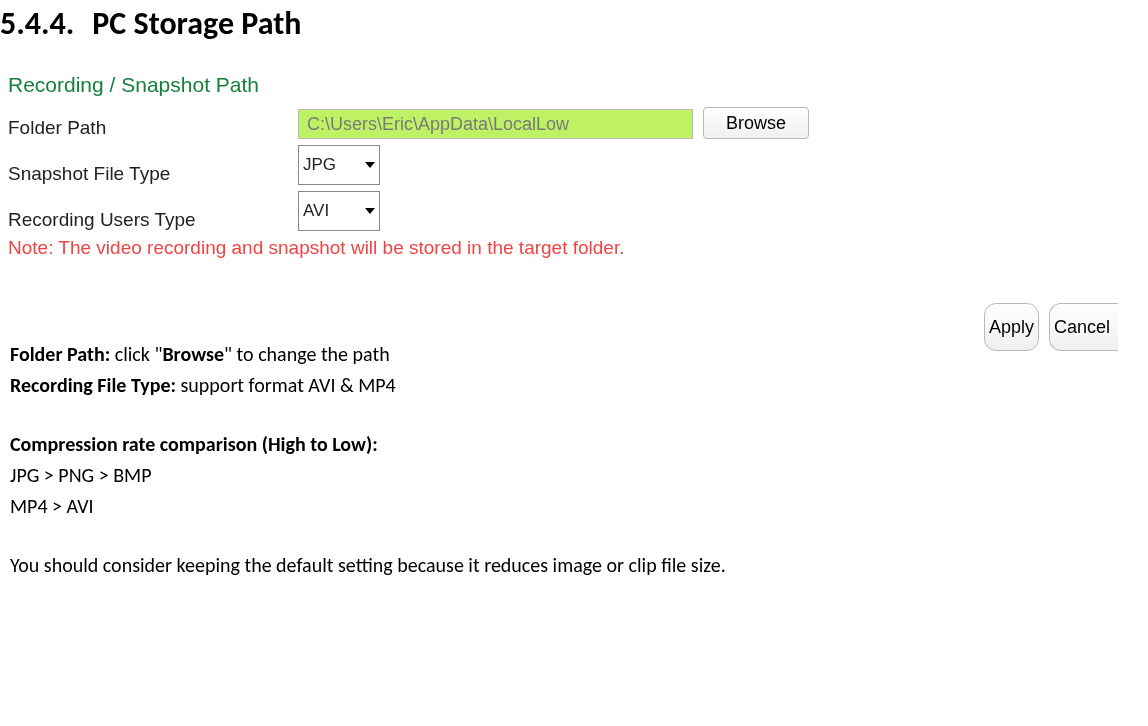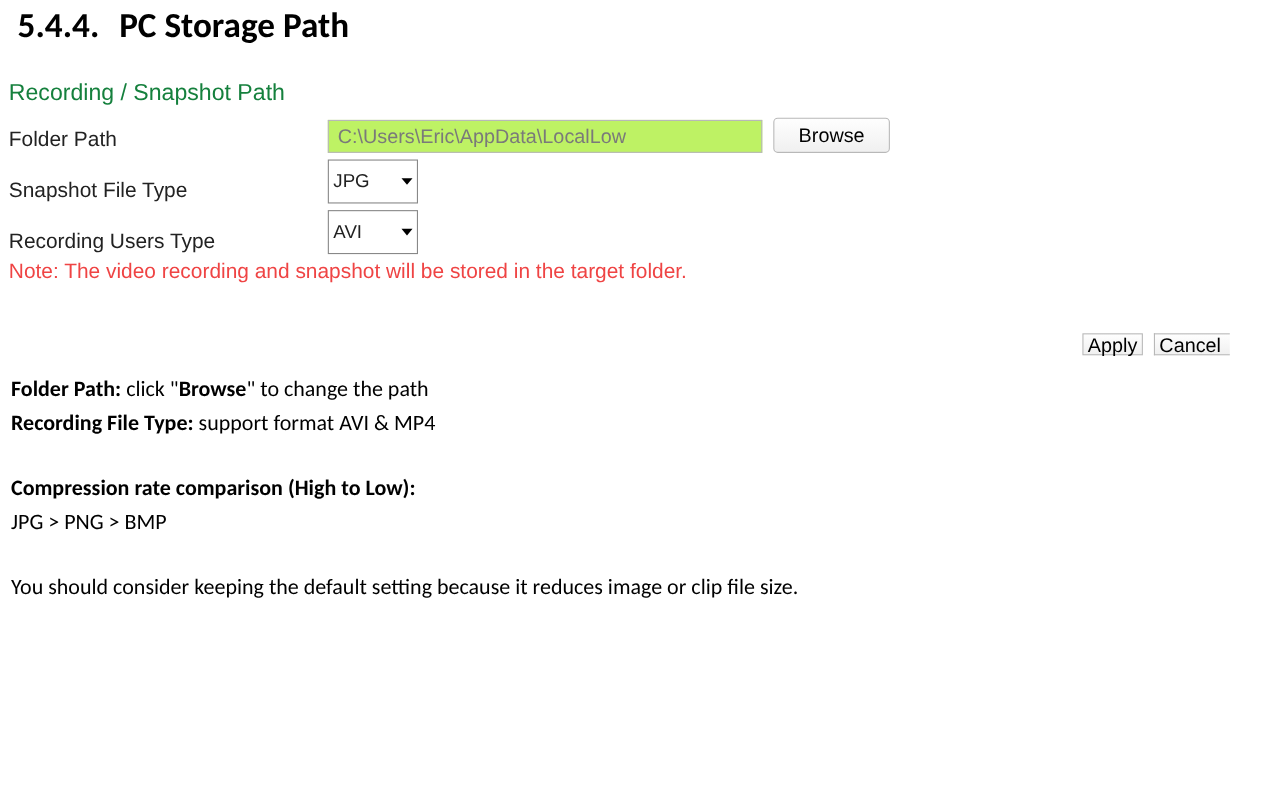--- a/index.html
+++ b/index.html
@@ -9,21 +9,21 @@
       color: #000;
       width: 1148px;
       height: 726px;
       padding: 0;
     }
     .section-heading {
       font-size: 32px;
       font-weight: bold;
       padding: 4px 0 20px 0;
     }
-    .section-number { display: inline-block; margin-right: 18px; margin-left: 16px; }
+    .section-number { display: inline-block; margin-right: 18px; }
     .screenshot-box {
       margin: 10px 0 10px 8px;
       width: 1110px;
       position: relative;
     }
     .panel-title {
       font-size: 21px;
       font-family: Arial, sans-serif;
       color: #15803d;
       margin-bottom: 10px;
@@ -87,24 +87,24 @@
       margin-top: 6px;
     }
     .action-buttons {
       position: absolute;
       right: 0;
       top: 230px;
       display: flex;
       gap: 10px;
     }
     .action-btn {
-      height: 20px;
+      height: 48px;
       padding: 0 4px;
       border: 1px solid #b8b8b8;
-      border-radius: 0;
+      border-radius: 12px;
       background: linear-gradient(#fefefe, #f0f0f0);
       font-size: 18px;
       font-family: Arial, sans-serif;
       cursor: pointer;
     }
     .cancel-btn {
       border-right: none;
       border-top-right-radius: 0;
       border-bottom-right-radius: 0;
       padding-right: 8px;
@@ -161,15 +161,16 @@
     <p>
       <b>Folder Path:</b><span> click "</span><b>Browse</b><span>" to change the path</span>
     </p>
     <p>
       <b>Recording File Type:</b><span> support format AVI &amp; MP4</span>
     </p>
     <p class="para-gap">
       <b>Compression rate comparison (High to Low):</b>
     </p>
     <p>JPG &gt; PNG &gt; BMP</p>
+    <p>MP4 &gt; AVI</p>
     <p class="para-gap">You should consider keeping the default setting because it reduces image or clip file size.</p>
   </div>
 </div>
 
 </body></html>

